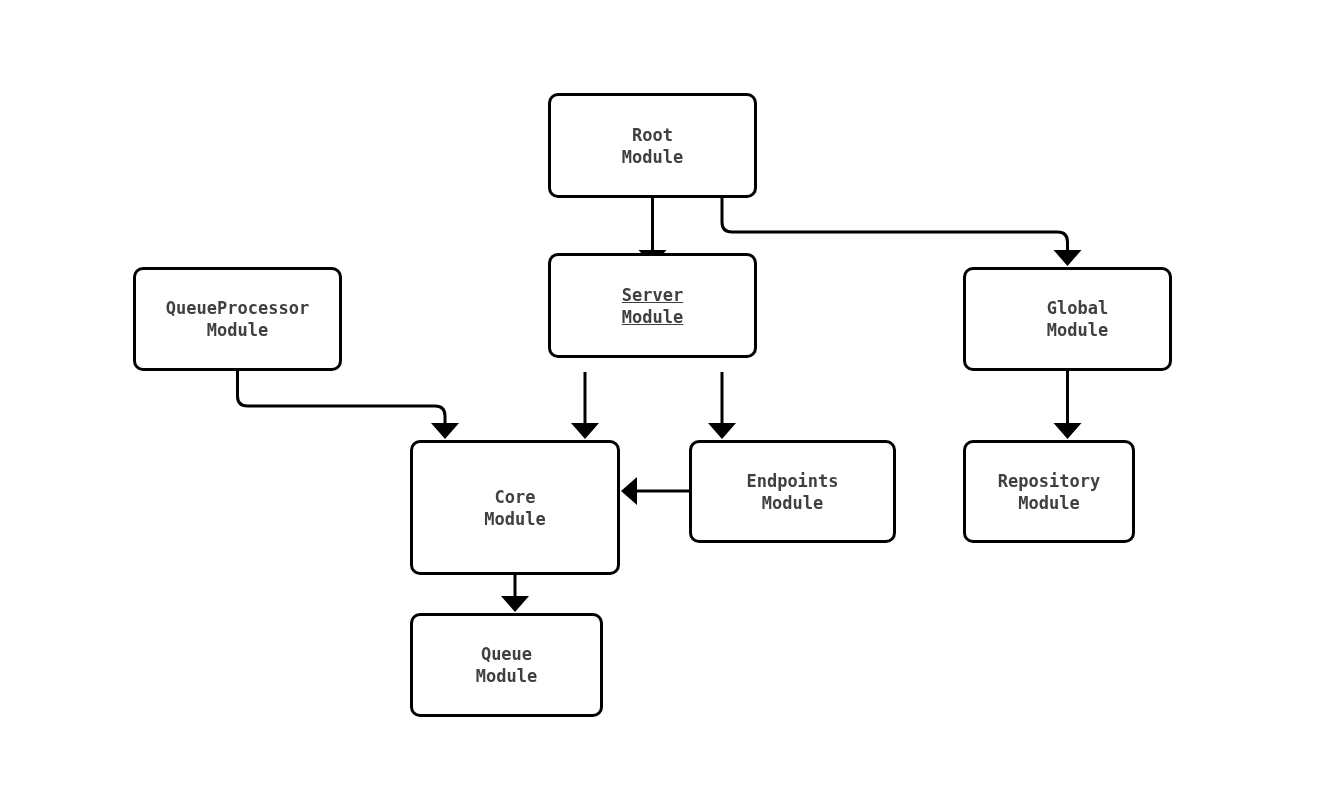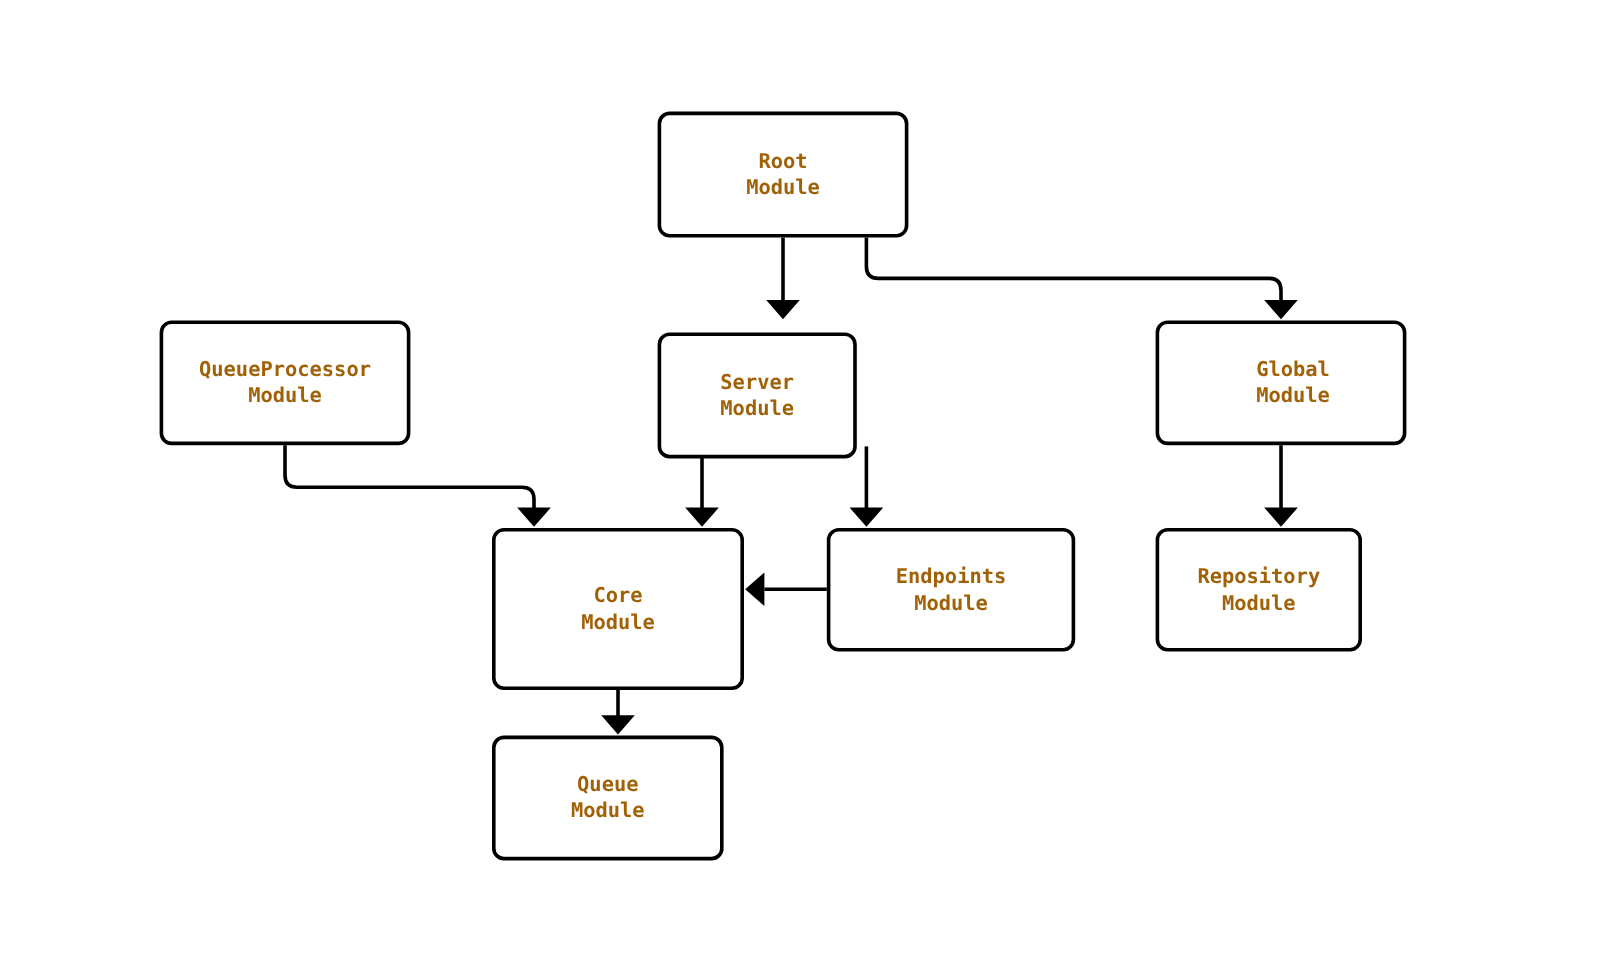--- a/index.html
+++ b/index.html
@@ -37,26 +37,26 @@
     border: 3px solid #000000;
     border-radius: 10px;
     background: #ffffff;
     display: flex;
     align-items: center;
     justify-content: center;
     text-align: center;
     font-weight: bold;
     font-size: 17px;
     line-height: 22px;
-    color: #a16207;
+    color: #404040;
     white-space: pre-line;
   }
   .node-root        { left: 548px; top: 93px;  width: 209px; height: 105px; }
   .node-qp          { left: 133px; top: 267px; width: 209px; height: 104px; border-radius: 10px; }
-  .node-server      { left: 548px; top: 277px; width: 166px; height: 105px; }
+  .node-server      { left: 548px; top: 253px; width: 209px; height: 105px; text-decoration: underline; }
   .node-global      { left: 963px; top: 267px; width: 209px; height: 104px; padding-left: 20px; }
   .node-core        { left: 410px; top: 440px; width: 210px; height: 135px; }
   .node-endpoints   { left: 689px; top: 440px; width: 207px; height: 103px; }
   .node-repository  { left: 963px; top: 440px; width: 172px; height: 103px; }
   .node-queue       { left: 410px; top: 613px; width: 193px; height: 104px; }
 </style>
 </head>
 <body>
 
 <div class="canvas">

